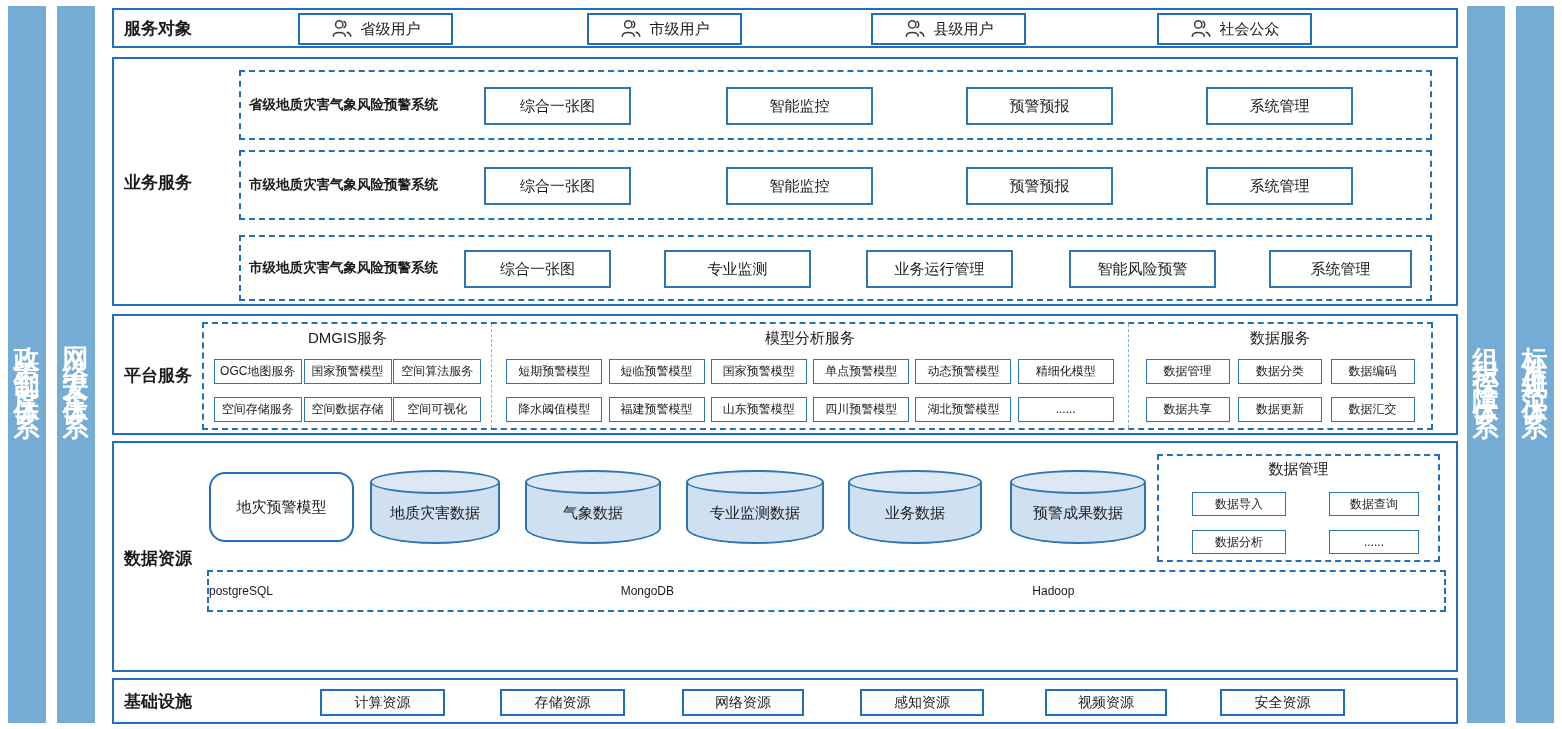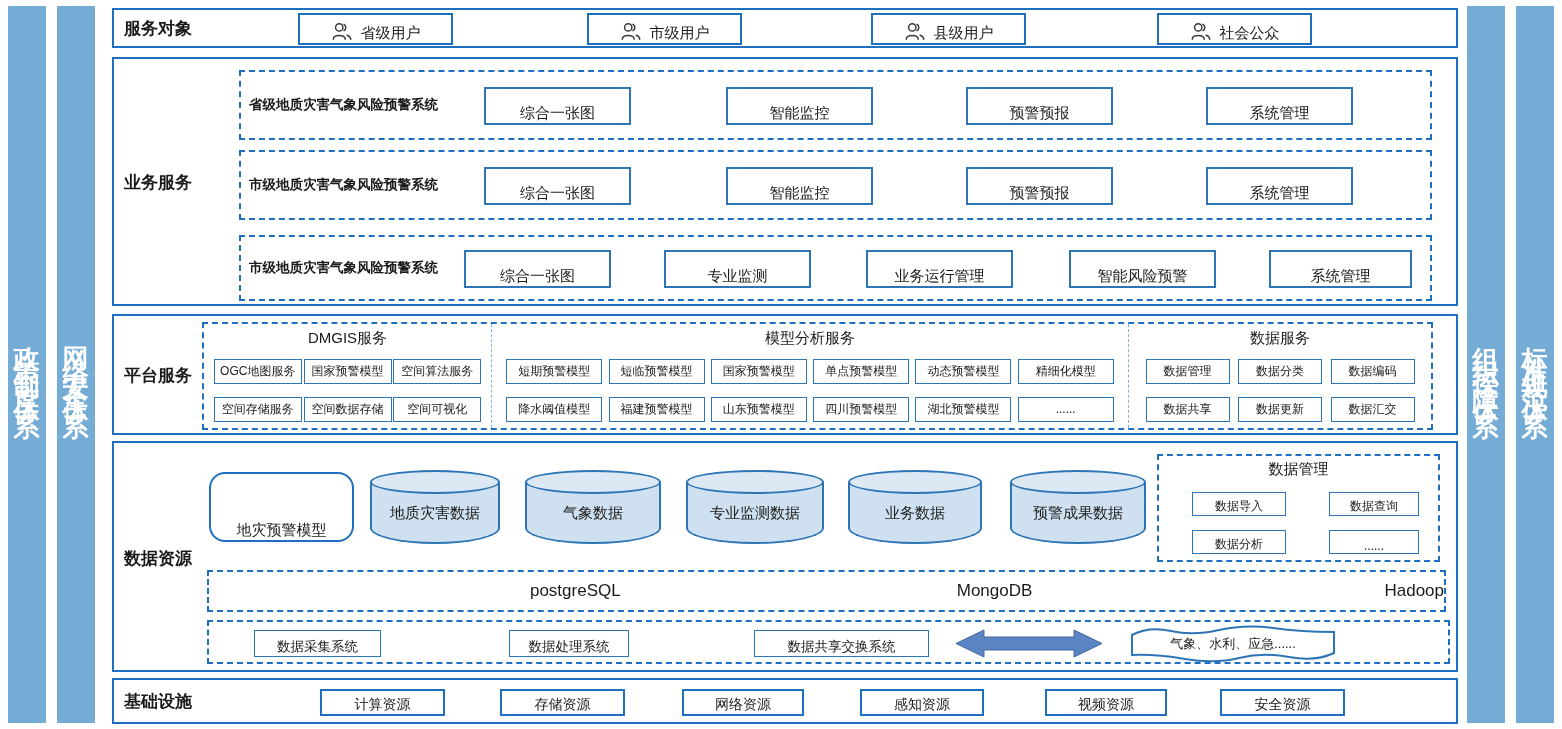--- a/index.html
+++ b/index.html
@@ -18,21 +18,21 @@
         display:flex;align-items:center;justify-content:center;}
   .vbar span{writing-mode:vertical-rl;text-orientation:upright;color:#fff;font-weight:bold;
         font-size:26px;letter-spacing:13px;line-height:38px;}
 
   
   .sec{position:absolute;left:112px;width:1346px;border:2px solid var(--blue);background:#fff;}
   .sec-label{position:absolute;left:10px;top:50%;transform:translateY(-50%);
         font-weight:bold;font-size:17px;white-space:nowrap;}
 
   .box{position:absolute;border:2px solid var(--blue2);background:#fff;display:flex;
-       align-items:flex-end;justify-content:center;white-space:nowrap;}
+       align-items:center;justify-content:center;white-space:nowrap;}
 
   
   .user-box{top:3px;height:32px;width:155px;font-size:15px;gap:8px;border-color:var(--blue);}
   .user-box svg{flex:0 0 auto;}
 
   
   .biz-row{position:absolute;left:125px;width:1193px;border:2px dashed var(--blue);background:#fff;}
   .biz-title{position:absolute;left:8px;top:50%;transform:translateY(-50%);
         font-weight:bold;font-size:13.5px;white-space:nowrap;}
   .biz-item{height:38px;width:147px;font-size:15px;}
@@ -57,21 +57,21 @@
         border:2px solid var(--blue2);border-radius:50%;}
   .cyl-label{position:absolute;left:0;right:0;top:34px;text-align:center;font-size:15px;white-space:nowrap;}
 
   .dm-box{position:absolute;left:1043px;top:11px;width:283px;height:108px;
         border:2px dashed var(--blue);}
   .dm-title{position:absolute;top:4px;left:0;right:0;text-align:center;font-size:15px;}
   .dm-item{height:24px;font-size:12px;border-width:1.5px;}
 
   .db-box{position:absolute;left:93px;top:127px;width:1239px;height:42px;
         border:2px dashed var(--blue);display:flex;align-items:center;}
-  .db-box span{flex:1;text-align:right;font-size:17px;}
+  .db-box span{flex:1;text-align:left;font-size:12px;}
 
   .sys-box{position:absolute;left:93px;top:177px;width:1243px;height:44px;
         border:2px dashed var(--blue);}
   .sys-item{height:27px;top:8px;font-size:13.5px;border-width:1.5px;}
   .tape{position:absolute;left:918px;top:2px;width:212px;height:40px;}
   .tape span{position:absolute;left:0;right:0;top:11px;text-align:center;font-size:13px;white-space:nowrap;}
   .dbl-arrow{position:absolute;left:745px;top:6px;}
 
   
   .infra-item{height:27px;top:9px;font-size:14px;border-color:var(--blue);}
@@ -258,36 +258,20 @@
       <div class="box dm-item" style="left:33px;top:74px;width:94px">数据分析</div>
       <div class="box dm-item" style="left:170px;top:74px;width:90px">......</div>
     </div>
 
     <div class="db-box">
       <span>postgreSQL</span>
       <span>MongoDB</span>
       <span>Hadoop</span>
     </div>
 
-    <div class="sys-box">
-      <div class="box sys-item" style="left:45px;width:127px">数据采集系统</div>
-      <div class="box sys-item" style="left:300px;width:120px">数据处理系统</div>
-      <div class="box sys-item" style="left:545px;width:175px">数据共享交换系统</div>
-
-      <svg class="dbl-arrow" width="150" height="31" viewBox="0 0 150 31">
-        <path d="M2,15.5 L30,2 L30,9 L120,9 L120,2 L148,15.5 L120,29 L120,22 L30,22 L30,29 Z" fill="#5b84c4" stroke="#46699f" stroke-width="1"></path>
-      </svg>
-
-      <div class="tape">
-        <svg width="212" height="40" viewBox="0 0 212 40">
-          <path d="M5,11 Q22,2 44,7 T92,6 T146,4 T207,8 L207,29 Q188,38 162,33 T112,34 T58,35 T5,31 Z" fill="#fff" stroke="#2e75b6" stroke-width="2"></path>
-        </svg>
-        <span>气象、水利、应急......</span>
-      </div>
-    </div>
   </div>
 
   <div class="sec" style="top:678px;height:46px">
     <div class="sec-label">基础设施</div>
     <div class="box infra-item" style="left:206px;width:125px">计算资源</div>
     <div class="box infra-item" style="left:386px;width:125px">存储资源</div>
     <div class="box infra-item" style="left:568px;width:122px">网络资源</div>
     <div class="box infra-item" style="left:746px;width:124px">感知资源</div>
     <div class="box infra-item" style="left:931px;width:122px">视频资源</div>
     <div class="box infra-item" style="left:1106px;width:125px">安全资源</div>

